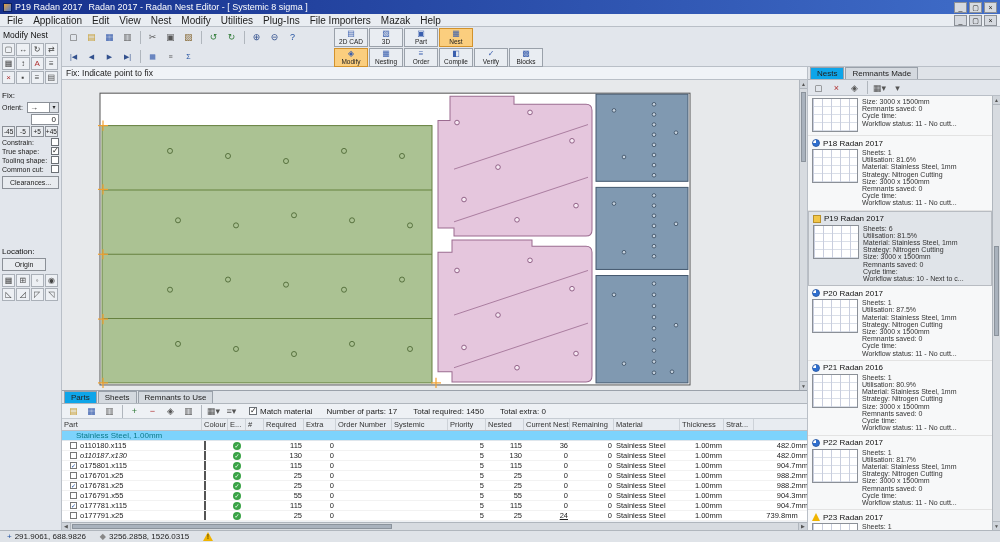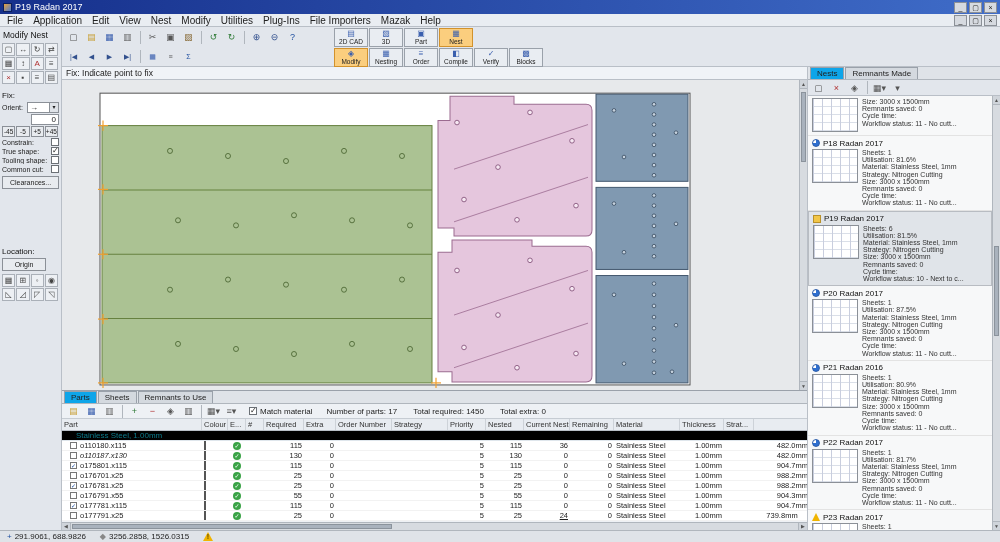--- a/index.html
+++ b/index.html
@@ -78,21 +78,21 @@
   .tab.active{background:#0ea5e9}
   .bp-toolbar{height:15px;display:flex;align-items:center;padding-left:3px;border-bottom:1px solid #c6ccd3}
   .tbset{display:inline-flex;align-items:center}
   .bp-toolbar .tbtn{height:13px}
   .mmlab{margin-left:3px;font-size:8px}
   .chk.mm{margin-left:8px}
   .sum{margin-left:14px;font-size:8px;color:#222;white-space:nowrap}
   .sum span{margin-right:14px}
   .grid-header{display:flex;height:12px;background:#e8ecf1;border-bottom:1px solid #b9bfc7;font-size:7.5px;color:#333;overflow:hidden;background-color:#e8ecf1}
   .gh{border-right:1px solid #cdd2d8;padding:0 2px;line-height:11px;overflow:hidden;white-space:nowrap;flex:none}
-  .group-row{height:10px;background:#000000;color:#0b7a8a;font-size:8px;line-height:10px;padding-left:14px;border-bottom:1px solid #dfe6ec}
+  .group-row{height:10px;background:#7dd3fc;color:#0b7a8a;font-size:8px;line-height:10px;padding-left:14px;border-bottom:1px solid #dfe6ec}
   .grid-body{background:#fff;height:80px;overflow:hidden}
   .grow{display:flex;height:10px;border-bottom:1px solid #f2f2f2;font-size:7.5px;line-height:9px;background:#fff}
   .gc{flex:none;padding:0 2px;overflow:hidden;white-space:nowrap}
   .gc.num{text-align:right}
   .swatch{width:7px;height:7px;margin:1px auto;border:1px solid #555}
   .echeck{display:block;width:8px;height:8px;border-radius:50%;background:#3aa346;color:#fff;font-size:6px;line-height:8px;text-align:center;margin:1px auto}
   .pchk{width:7px;height:7px;border:1px solid #777;background:#fff;display:inline-block;margin:1px 3px 0 6px;font-size:6px;line-height:6px;text-align:center;vertical-align:top;color:#1f4fa0}
   .hscroll{position:absolute;left:0;right:0;bottom:0;height:8px;background:#d7dbe0;border-top:1px solid #b0b6bd;font-size:5px;line-height:7px;color:#555}
   .harrow{display:inline-block;width:9px;text-align:center;background:#cfd4da;border-right:1px solid #b0b6bd;height:7px}
   .harrow.right{position:absolute;right:0;border-right:none;border-left:1px solid #b0b6bd}
@@ -120,20 +120,21 @@
   .warn::after{content:"!";position:absolute;left:-1px;top:1px;font-size:7px;color:#000;line-height:8px}
 </style>
 </head>
 <body>
 
 <div class="app">
 
   <div class="titlebar">
     <span class="appicon"></span>
     <span class="ttl-left">P19 Radan 2017</span>
+    <span class="ttl-main">Radan 2017 - Radan Nest Editor - [ Systemic 8 sigma ]</span>
     <span class="spacer"></span>
     <span class="winbtns"><span class="tbtn">_</span><span class="tbtn">▢</span><span class="tbtn">×</span></span>
   </div>
 
   <div class="menubar">
     <span class="menuitems"><span class="menu-item">File</span><span class="menu-item">Application</span><span class="menu-item">Edit</span><span class="menu-item">View</span><span class="menu-item">Nest</span><span class="menu-item">Modify</span><span class="menu-item">Utilities</span><span class="menu-item">Plug-Ins</span><span class="menu-item">File Importers</span><span class="menu-item">Mazak</span><span class="menu-item">Help</span></span>
     <span class="spacer"></span>
     <span class="mdibtns"><span class="tbtn">_</span><span class="tbtn">▢</span><span class="tbtn">×</span></span>
   </div>
 
@@ -452,21 +453,21 @@
               </span>
             </div>
             <div class="grid-header">
                 <span class="gh" style="width: 140px;">Part</span>
                 <span class="gh" style="width: 26px;">Colour</span>
                 <span class="gh" style="width: 18px;">E...</span>
                 <span class="gh" style="width: 18px;">#</span>
                 <span class="gh" style="width: 40px;">Required</span>
                 <span class="gh" style="width: 32px;">Extra</span>
                 <span class="gh" style="width: 56px;">Order Number</span>
-                <span class="gh" style="width: 56px;">Strategy</span>
+                <span class="gh" style="width: 56px;">Systemic</span>
                 <span class="gh" style="width: 38px;">Priority</span>
                 <span class="gh" style="width: 38px;">Nested</span>
                 <span class="gh" style="width: 46px;">Current Nest</span>
                 <span class="gh" style="width: 44px;">Remaining</span>
                 <span class="gh" style="width: 66px;">Material</span>
                 <span class="gh" style="width: 44px;">Thickness</span>
                 <span class="gh" style="width: 30px;">Strat...</span>
                 <span class="gh" style="width: 56px;"></span>
               </div>
             <div class="group-row">

